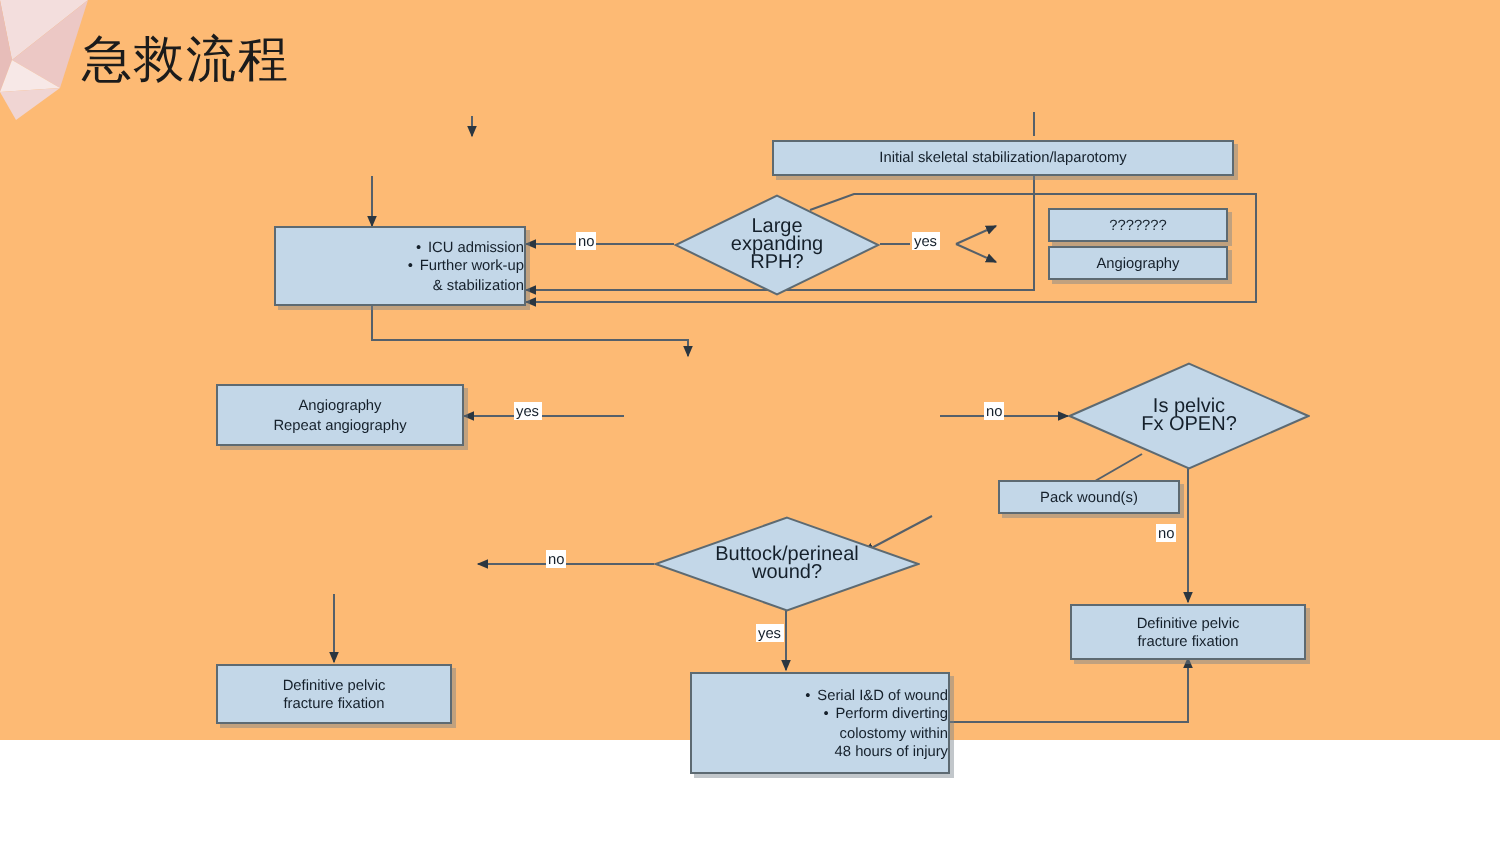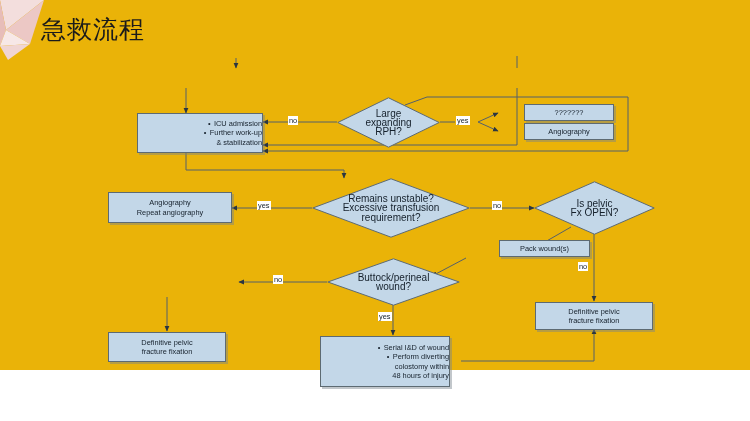--- a/index.html
+++ b/index.html
@@ -12,21 +12,21 @@
     background: #ffffff;
     font-family: "Liberation Sans", sans-serif;
     overflow: hidden;
     position: relative;
   }
   #slide {
     position: absolute;
     left: 0; top: 0;
     width: 750px;
     height: 370px;
-    background: #eab308;
+    background: #fdba74;
   }
   
   #corner-deco {
     position: absolute;
     left: 0; top: 0;
     width: 72px;
     height: 62px;
     pointer-events: none;
   }
   #slide-title {
@@ -172,20 +172,23 @@
 
       <path d="M393,305 L393,335" marker-end="url(#arrow)"></path>
 
       <path d="M167,297 L167,331" marker-end="url(#arrow)"></path>
 
       <path d="M461,361 L594,361 L594,329" marker-end="url(#arrow)"></path>
     </g>
   </svg>
 
 
+  <div class="fc-node shadowed" style="left:386px; top:70px; width:231px; height:18px;">
+    <span class="ln">Initial skeletal stabilization/laparotomy</span>
+  </div>
 
   <div class="fc-diamond" style="left:337px; top:97px; width:103px; height:51px;">
     <svg viewBox="0 0 103 51" preserveAspectRatio="none">
       <polygon points="51.5,0.8 102.2,25.5 51.5,50.2 0.8,25.5" fill="#c3d7e8" stroke="#5d6a72" stroke-width="1"></polygon>
     </svg>
     <div class="dtext">
       <div>Large</div>
       <div>expanding</div>
       <div>RPH?</div>
     </div>
@@ -198,30 +201,20 @@
   <div class="fc-node shadowed" style="left:524px; top:123px; width:90px; height:17px;">
     <span class="ln">Angiography</span>
   </div>
 
   <div class="fc-node shadowed bullets" style="left:137px; top:113px; width:126px; height:40px;">
     <div class="ln"><span class="bullet-mark">•</span><span>ICU admission</span></div>
     <div class="ln"><span class="bullet-mark">•</span><span>Further work-up</span></div>
     <div class="ln indent"><span>&amp; stabilization</span></div>
   </div>
 
-  <div class="fc-diamond" style="left:312px; top:178px; width:158px; height:60px;">
-    <svg viewBox="0 0 158 60" preserveAspectRatio="none">
-      <polygon points="79,0.8 157.2,30 79,59.2 0.8,30" fill="#c3d7e8" stroke="#5d6a72" stroke-width="1"></polygon>
-    </svg>
-    <div class="dtext">
-      <div>Remains unstable?</div>
-      <div>Excessive transfusion</div>
-      <div>requirement?</div>
-    </div>
-  </div>
 
   <div class="fc-node shadowed" style="left:108px; top:192px; width:124px; height:31px;">
     <span class="ln">Angiography</span>
     <span class="ln">Repeat angiography</span>
   </div>
 
   <div class="fc-diamond" style="left:534px; top:181px; width:121px; height:54px;">
     <svg viewBox="0 0 121 54" preserveAspectRatio="none">
       <polygon points="60.5,0.8 120.2,27 60.5,53.2 0.8,27" fill="#c3d7e8" stroke="#5d6a72" stroke-width="1"></polygon>
     </svg>
@@ -249,21 +242,21 @@
   <div class="fc-node shadowed" style="left:108px; top:332px; width:118px; height:30px;">
     <span class="ln">Definitive pelvic</span>
     <span class="ln">fracture fixation</span>
   </div>
 
   <div class="fc-node shadowed" style="left:535px; top:302px; width:118px; height:28px;">
     <span class="ln">Definitive pelvic</span>
     <span class="ln">fracture fixation</span>
   </div>
 
-  <div class="fc-node shadowed bullets" style="left:320px; top:336px; width:130px; height:51px;">
+  <div class="fc-node shadowed bullets" style="left:345px; top:336px; width:130px; height:51px;">
     <div class="ln"><span class="bullet-mark">•</span><span>Serial I&amp;D of wound</span></div>
     <div class="ln"><span class="bullet-mark">•</span><span>Perform diverting</span></div>
     <div class="ln indent"><span>colostomy within</span></div>
     <div class="ln indent"><span>48 hours of injury</span></div>
   </div>
 
   <div class="edge-label" style="left:288px; top:116px;">no</div>
   <div class="edge-label" style="left:456px; top:116px;">yes</div>
   <div class="edge-label" style="left:257px; top:201px;">yes</div>
   <div class="edge-label" style="left:492px; top:201px;">no</div>

